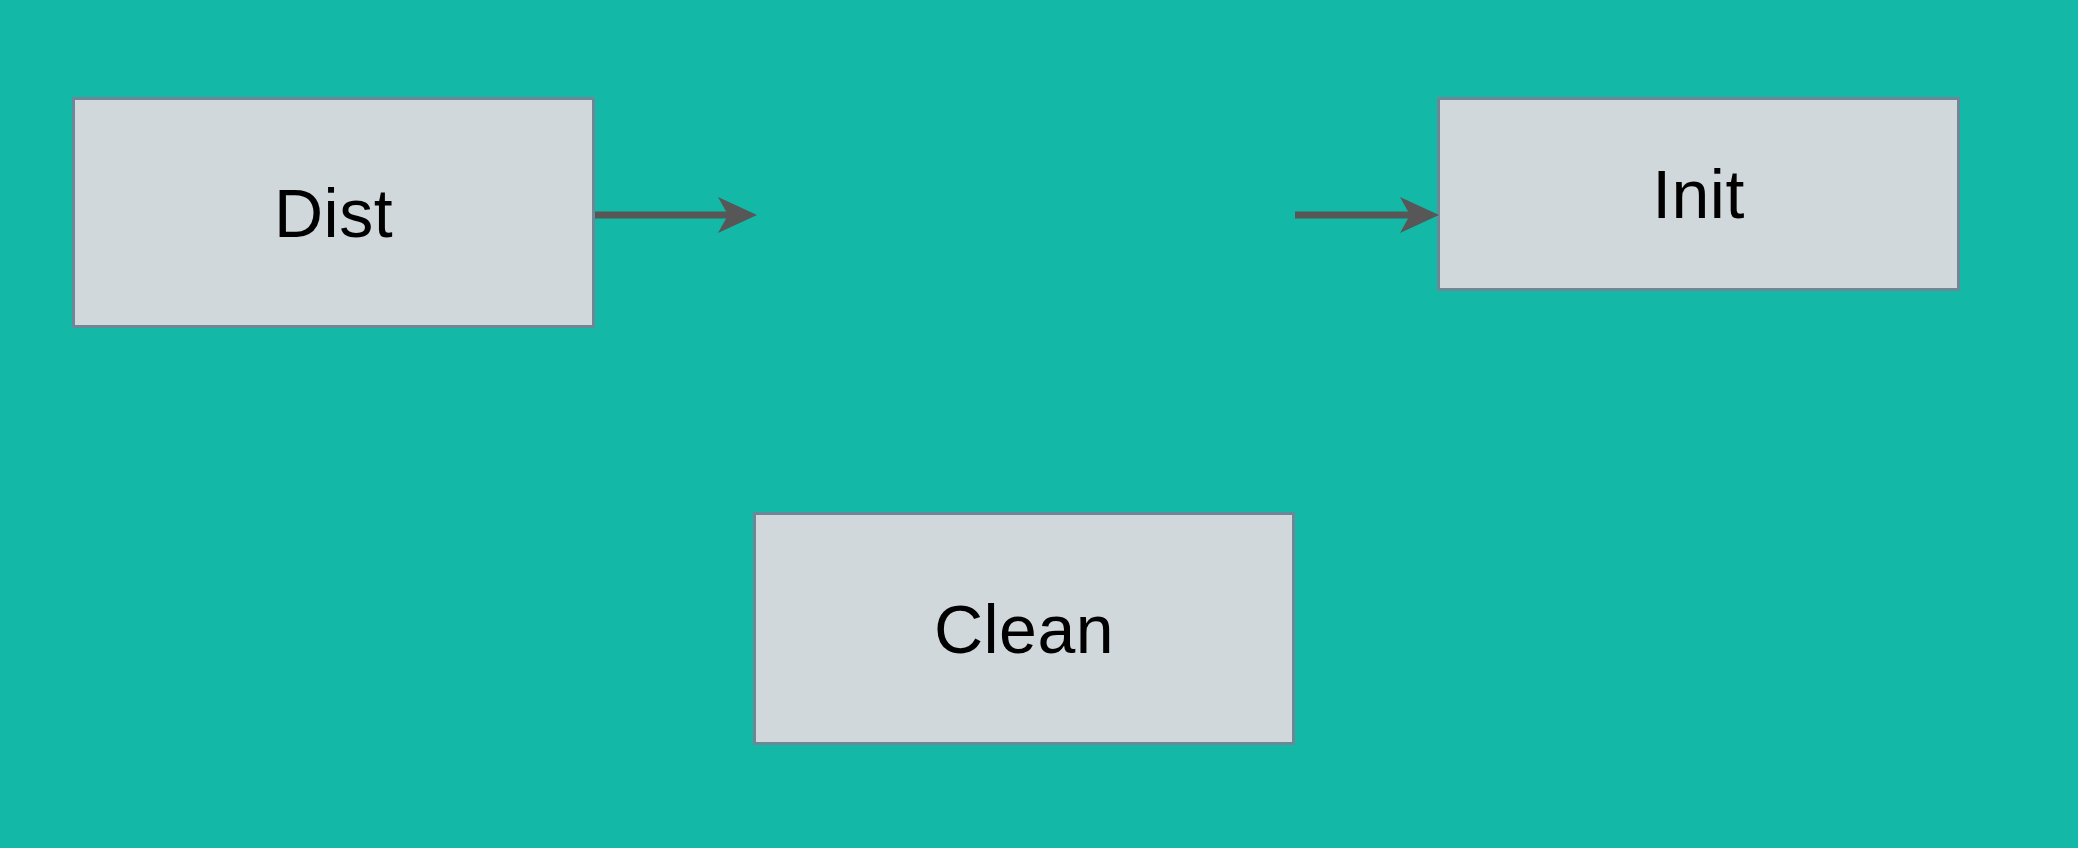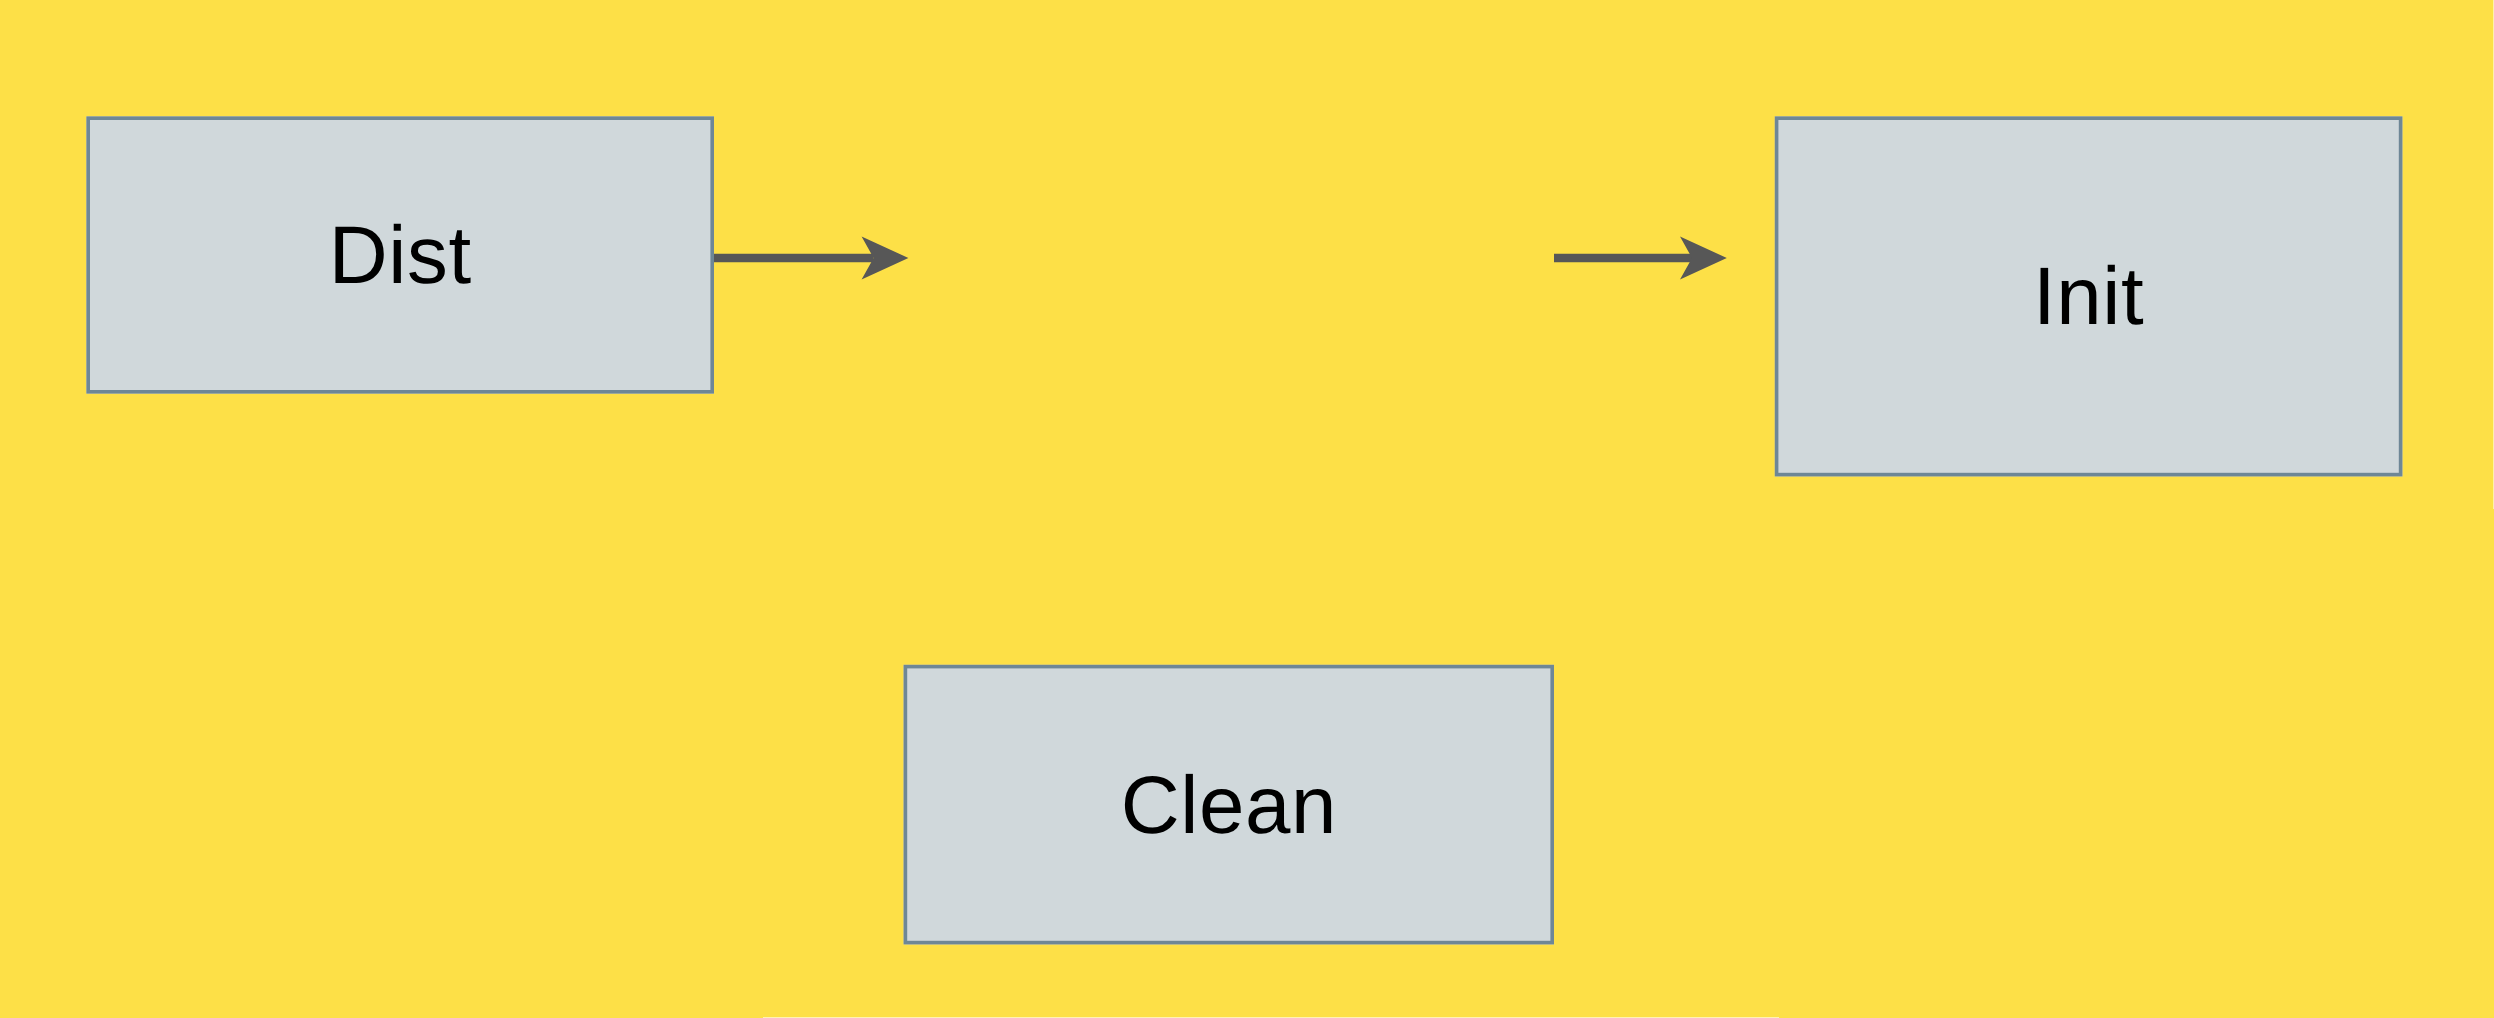--- a/index.html
+++ b/index.html
@@ -8,21 +8,21 @@
     padding: 0;
     background: #ffffff;
   }
   body {
     font-family: "Liberation Sans", sans-serif;
   }
   #canvas {
     position: relative;
     width: 2078px;
     height: 848px;
-    background: #fde047;
+    background: #14b8a6;
     overflow: hidden;
     text-align: center;
   }
   .node {
     position: absolute;
     box-sizing: border-box;
     background: #d0d8db;
     border: 3px solid #6e8796;
     display: flex;
     align-items: center;
@@ -34,22 +34,22 @@
     font-weight: 400;
     color: #000000;
     line-height: 1;
     letter-spacing: 0.5px;
     white-space: nowrap;
     user-select: none;
   }
   
   #node-dist    { left: 72px;   top: 97px;  width: 523px; height: 231px; }
   #node-compile { left: 755px;  top: 97px;  width: 540px; height: 231px; }
-  #node-init    { left: 1479px; top: 97px;  width: 523px; height: 300px; }
-  #node-clean   { left: 753px;  top: 512px; width: 542px; height: 233px; margin-top: 42px; }
+  #node-init    { left: 1437px; top: 97px;  width: 523px; height: 194px; }
+  #node-clean   { left: 753px;  top: 512px; width: 542px; height: 233px; }
 
   .edge {
     position: absolute;
     overflow: visible;
   }
   #edge-dist-compile { left: 590px;  top: 185px; width: 172px; height: 60px; }
   #edge-compile-init { left: 1290px; top: 185px; width: 154px; height: 60px; }
 </style>
 </head>
 <body>

